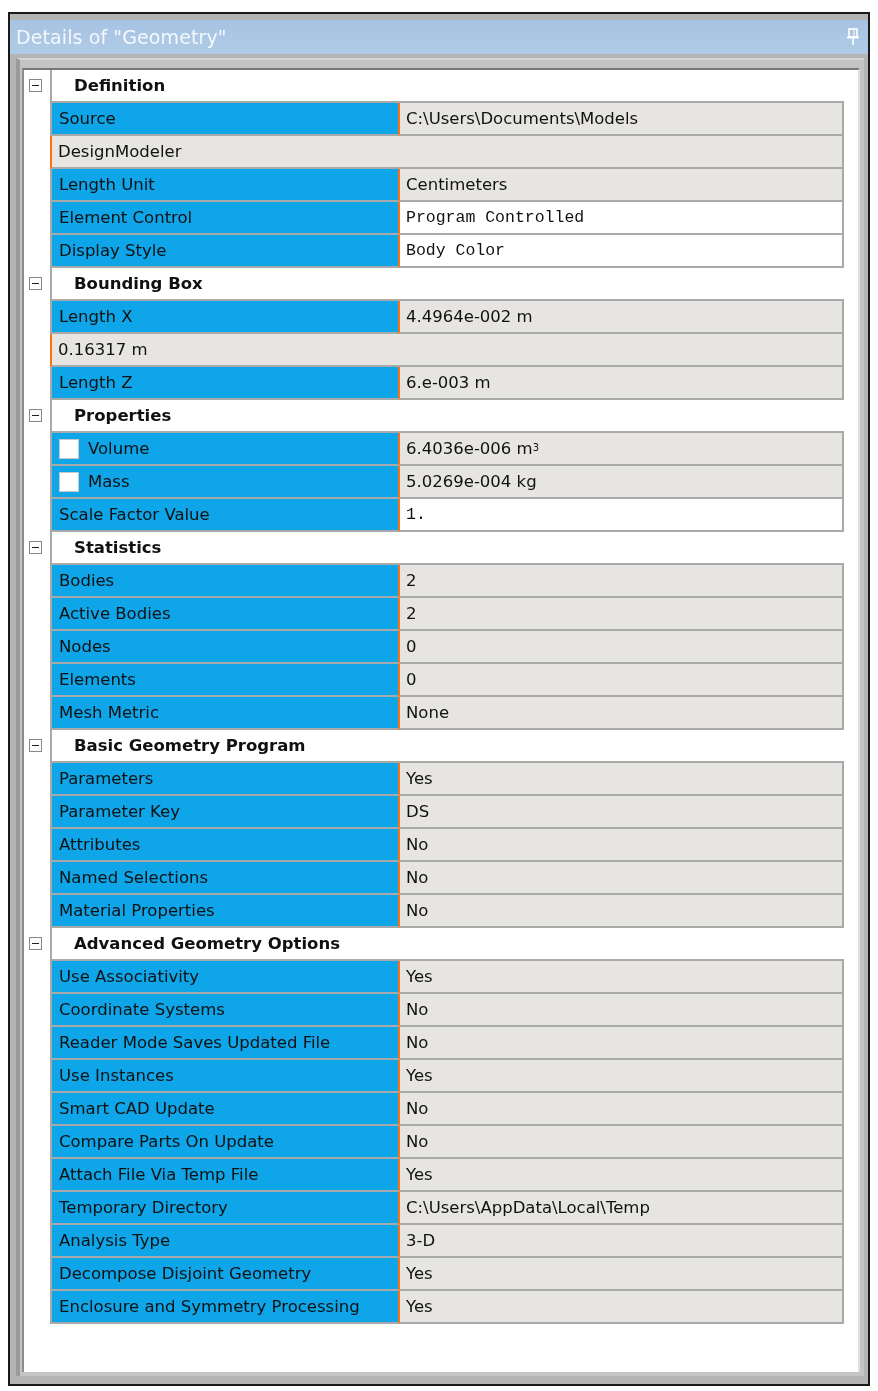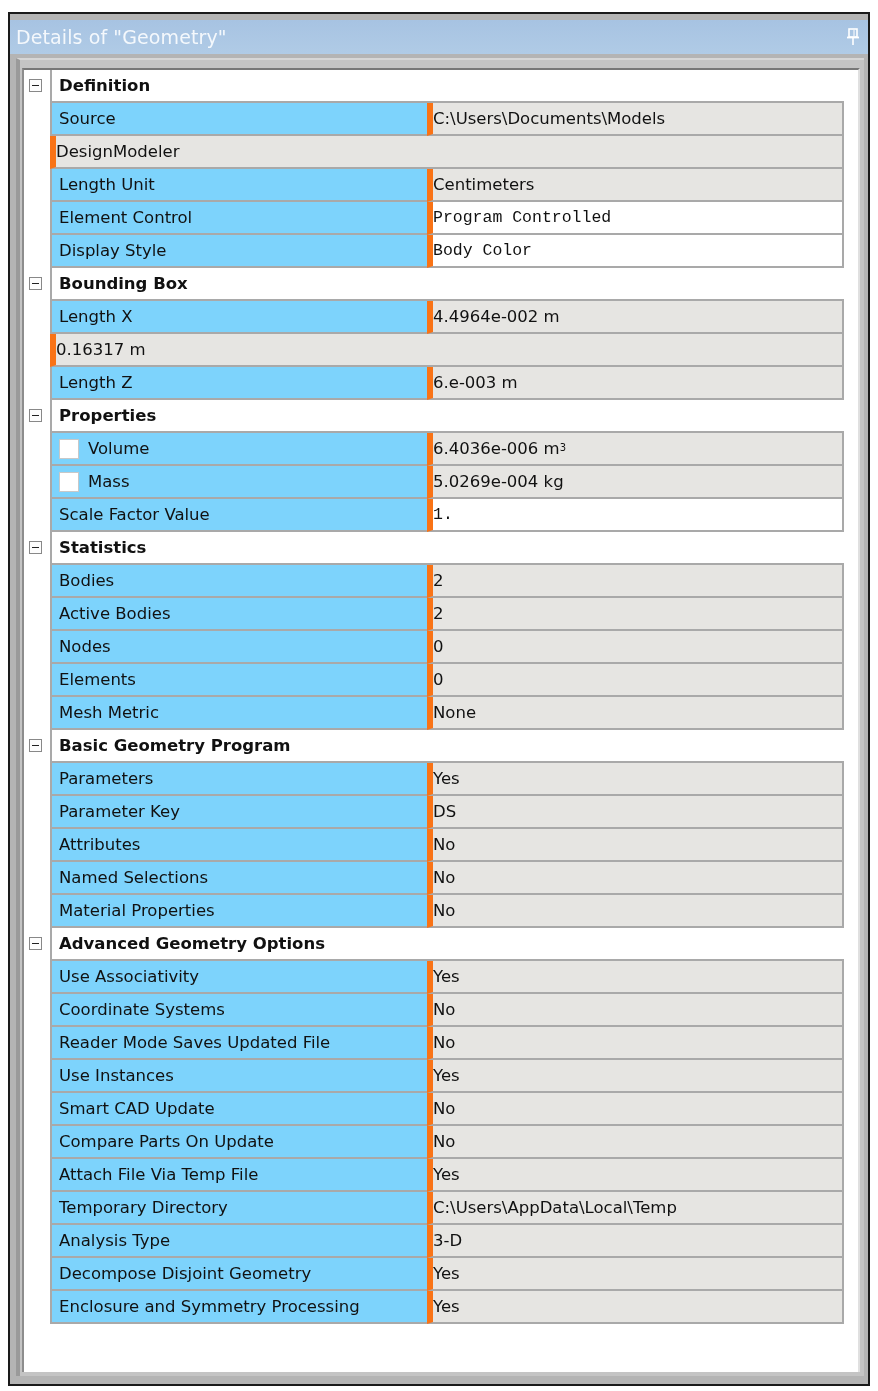--- a/index.html
+++ b/index.html
@@ -16,23 +16,23 @@
            background: #c4c4c4; border-left: 4px solid #9a9a9a; border-top: 2px solid #d6d6d6; }
   .panel { position: absolute; left: 2px; top: 8px; right: 4px; bottom: 4px;
            background: #ffffff; border-top: 2px solid #777; border-left: 2px solid #8d8d8d;
            border-right: 2px solid #e0e0e0; }
   .grid { position: absolute; left: 0; top: 0; width: 820px; }
   .row { display: flex; height: 33px; box-sizing: border-box; }
   .exp { width: 26px; flex: none; background: #ffffff; position: relative; }
   .exp.group { border-bottom: 1px solid #ffffff; }
   .cell { box-sizing: border-box; border-bottom: 2px solid #a9a9a9; display: flex; align-items: center;
           font-size: 16.5px; color: #111; white-space: nowrap; overflow: hidden; }
-  .group-cell { flex: 1; border-left: 2px solid #a9a9a9; padding-left: 7px; font-weight: bold; background: #fff; }
-  .label { width: 377px; flex: none; border-left: 2px solid #a9a9a9; padding-left: 7px; background: #7dd3fc; }
-  .value { flex: 1; border-left: 6px solid #f97316; border-right: 2px solid #a9a9a9; }
+  .group-cell { flex: 1; border-left: 2px solid #a9a9a9; padding-left: 22px; font-weight: bold; background: #fff; }
+  .label { width: 348px; flex: none; border-left: 2px solid #a9a9a9; padding-left: 7px; background: #0ea5e9; }
+  .value { flex: 1; border-left: 2px solid #f97316; border-right: 2px solid #a9a9a9; padding-left: 6px; }
   .value.gray { background: #e6e5e2; }
   .value.white { background: #ffffff; font-family: Liberation Mono, monospace; }
   .toggle { position: absolute; left: 5px; top: 9px; width: 13px; height: 13px; border: 1px solid #888;
             background: #fdfdfd; box-sizing: border-box; }
   .toggle::after { content: ""; position: absolute; left: 2px; right: 2px; top: 5px; height: 1px; background: #222; }
   .checkbox { display: inline-block; width: 20px; height: 20px; border: 1px solid #c8c8c8; background: #fff;
               margin-right: 9px; box-sizing: border-box; }
   sup { font-size: 10px; position: relative; top: -1px; }
 </style>
 </head>

